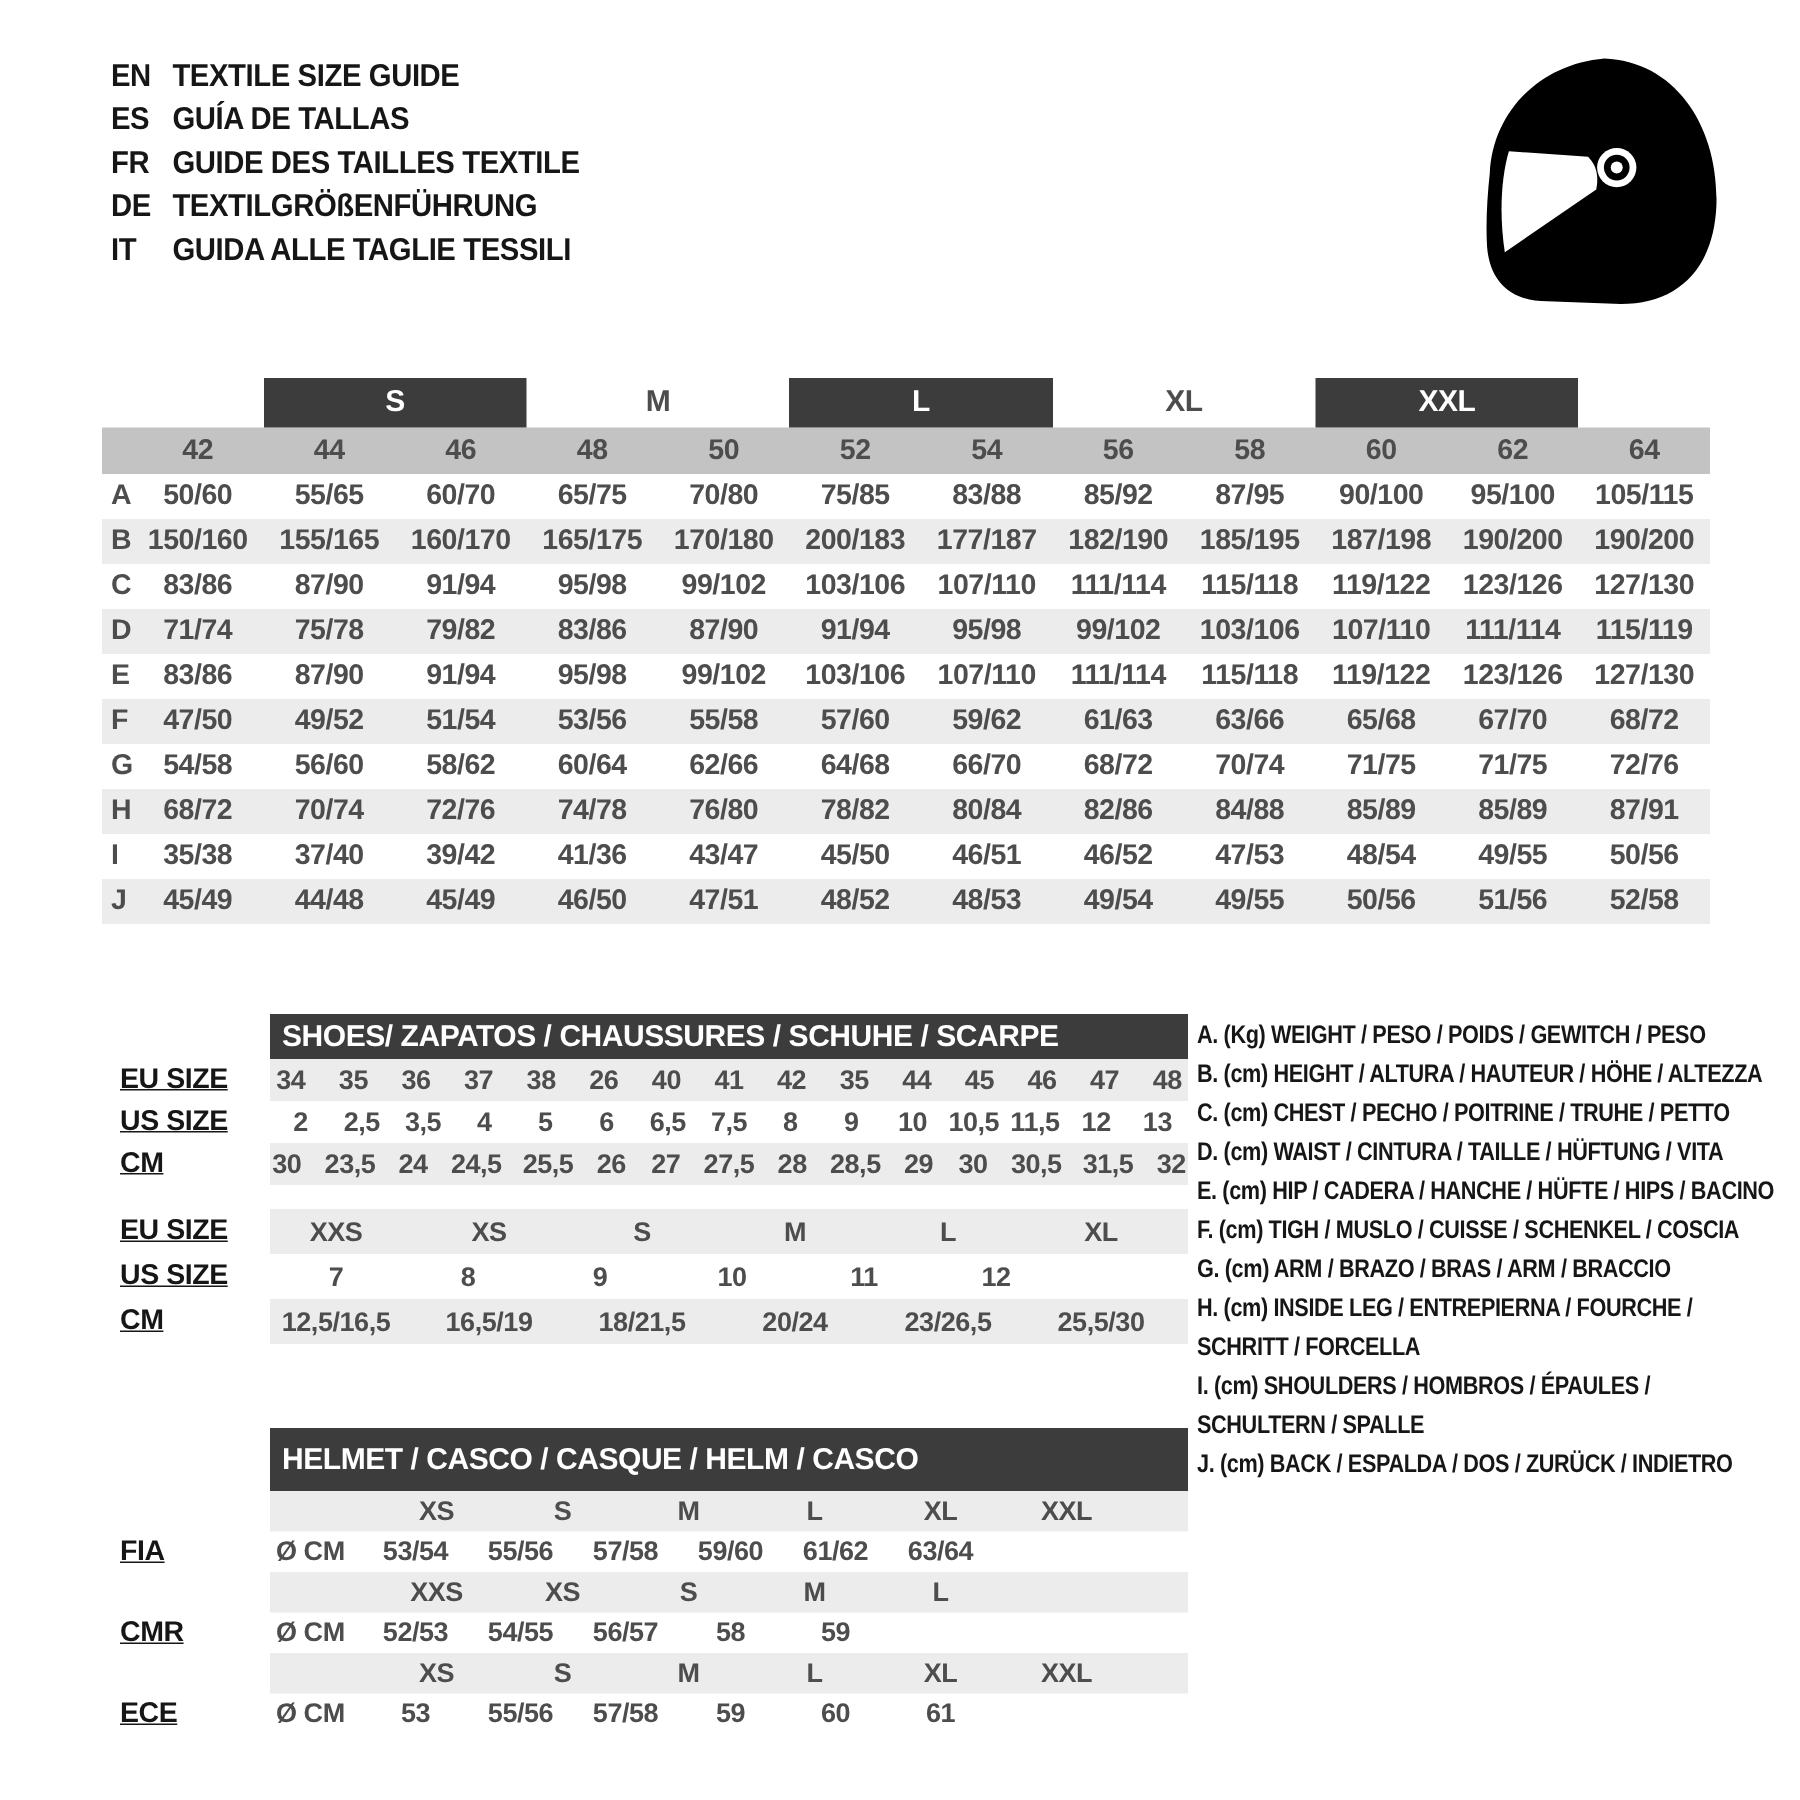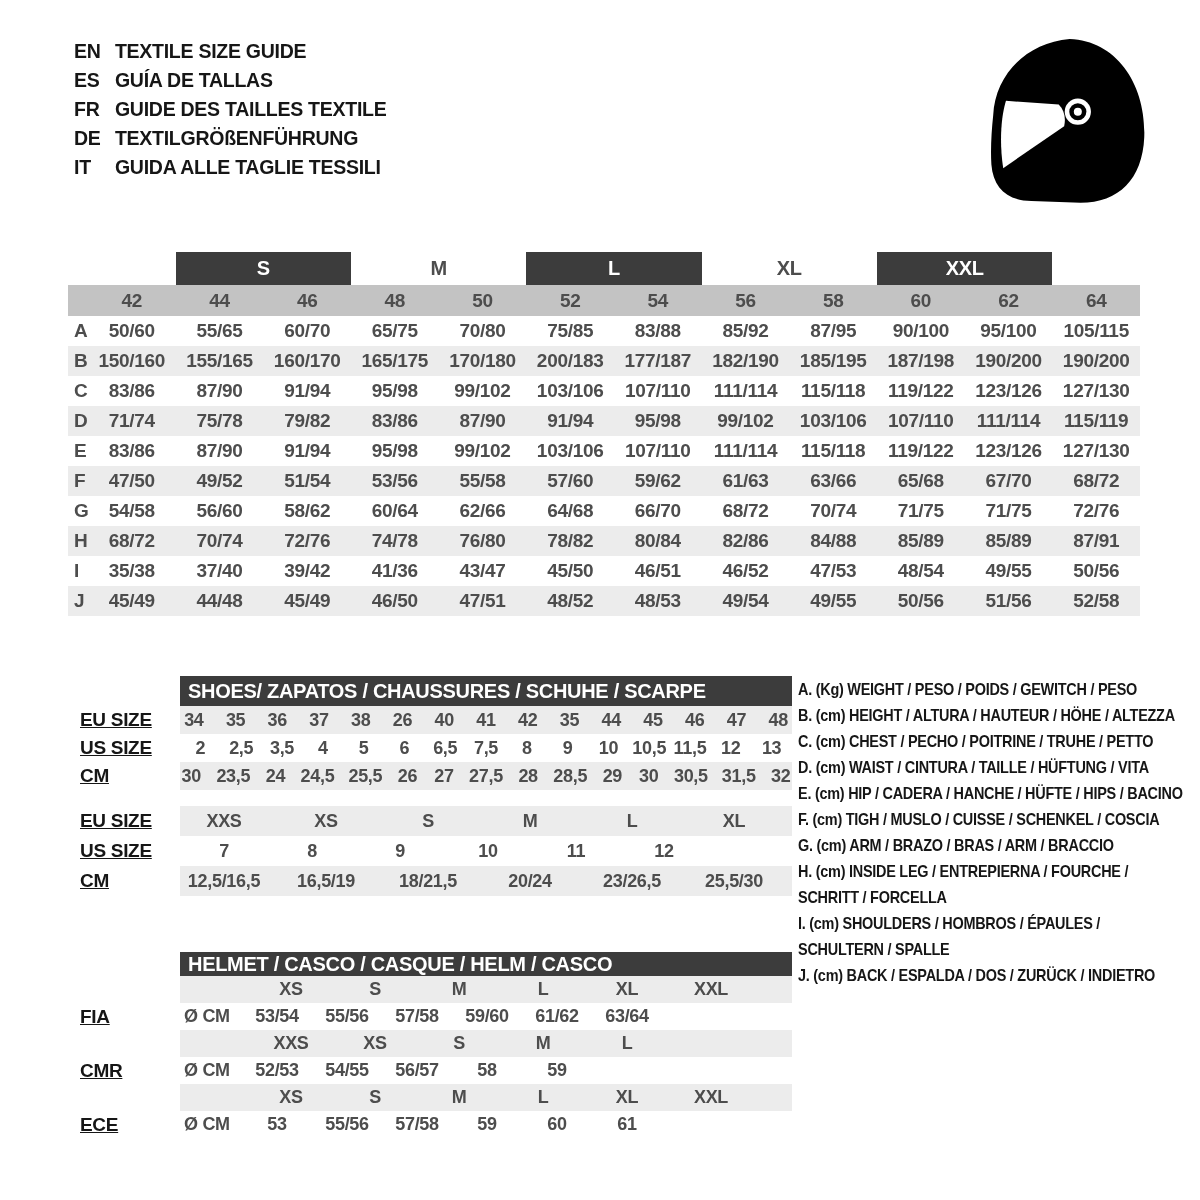--- a/index.html
+++ b/index.html
@@ -37,21 +37,21 @@
   .sec-cells.stripe{background:var(--stripe);gap:14px;}
   .cell,.unit-cell{display:flex;align-items:center;justify-content:center;font-size:18px;color:var(--cell);white-space:nowrap;}
   .unit-cell{justify-content:flex-start;padding-left:4px;}
   .shoes .sec-row{height:28px;}
   .shoes .title-row{height:30px;text-align:right;}
   .shoes-cells{grid-template-columns:repeat(15,1fr);}
   .gloves .sec-row{height:30px;}
   .gloves .title-row{height:30px;}
   .gloves-cells{grid-template-columns:repeat(6,88px) 1fr;}
   .helmet .sec-row{height:27px;}
-  .helmet .title-row{height:24px;}
+  .helmet .title-row{height:42px;}
   .helmet-cells{grid-template-columns:62px repeat(6,70px) 1fr;}
   
   .legend{position:absolute;left:798px;top:677px;width:430px;transform:scaleX(0.85);transform-origin:left top;color:var(--ink);}
   .legend-line{font-size:17px;line-height:26px;white-space:nowrap;}
 </style>
 </head>
 <body>
 
 <div class="langs" id="langs">
     <div class="lang-row">

